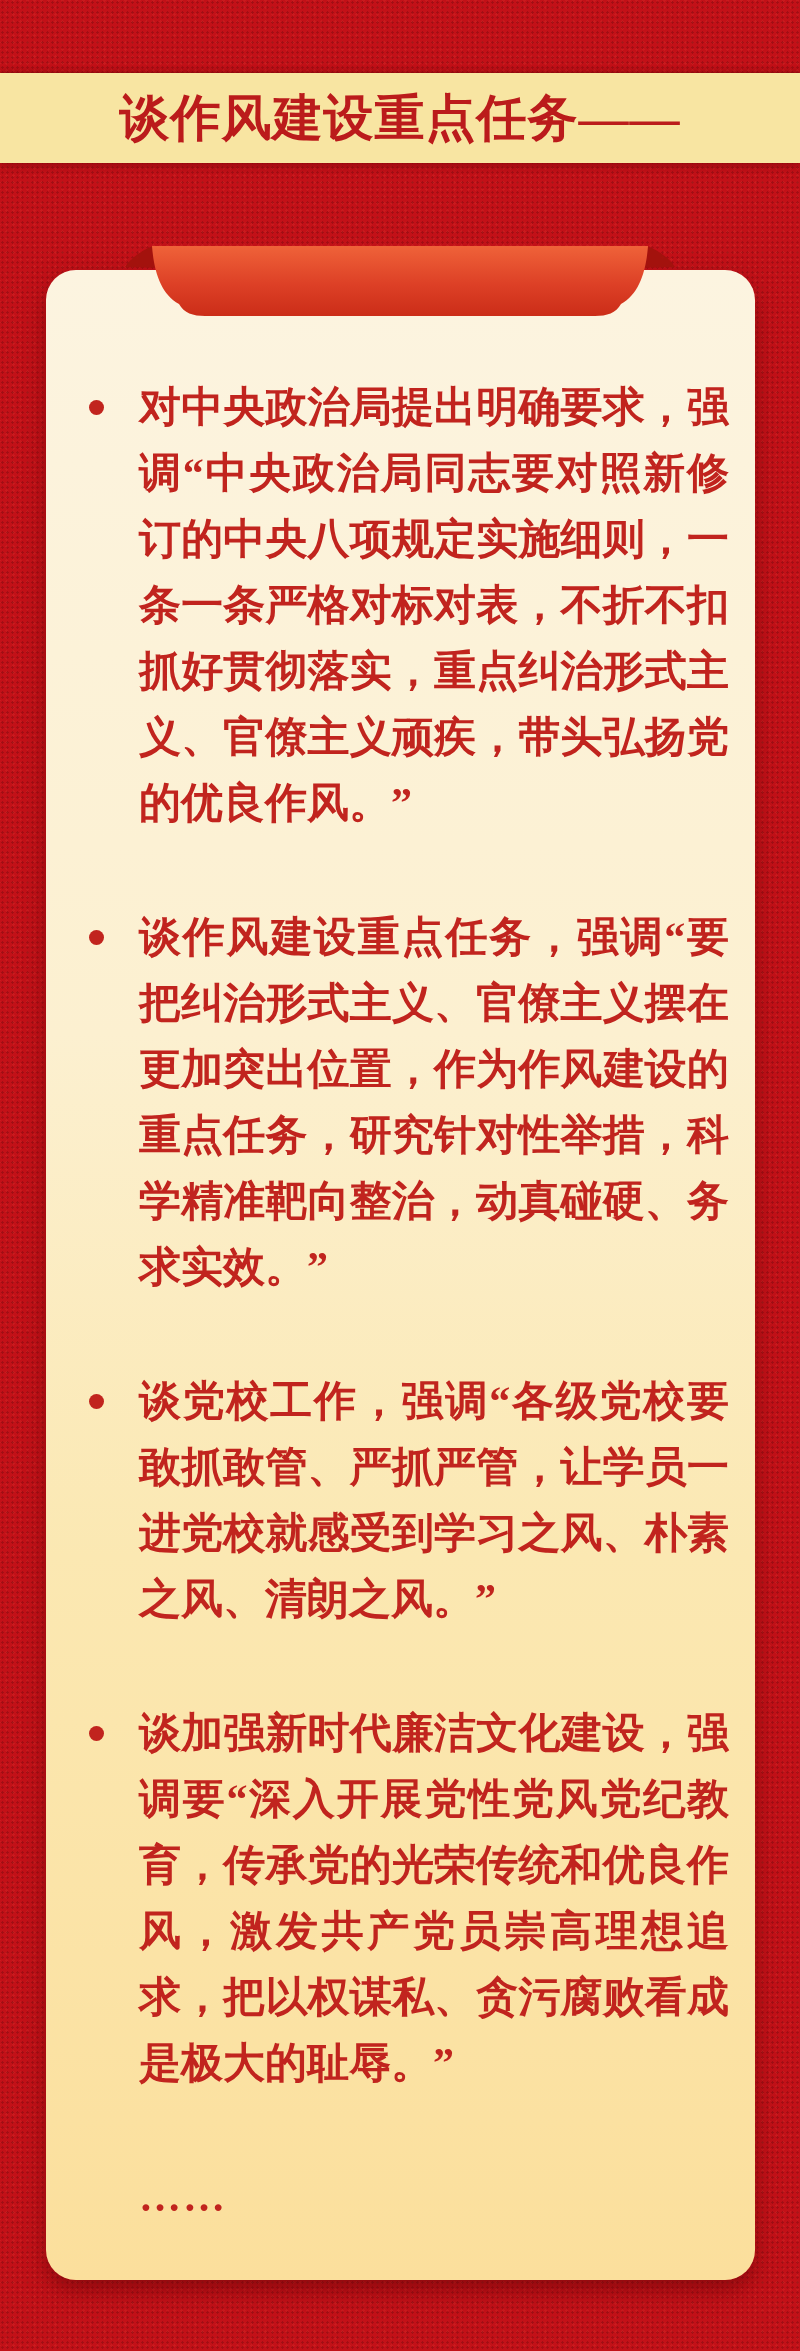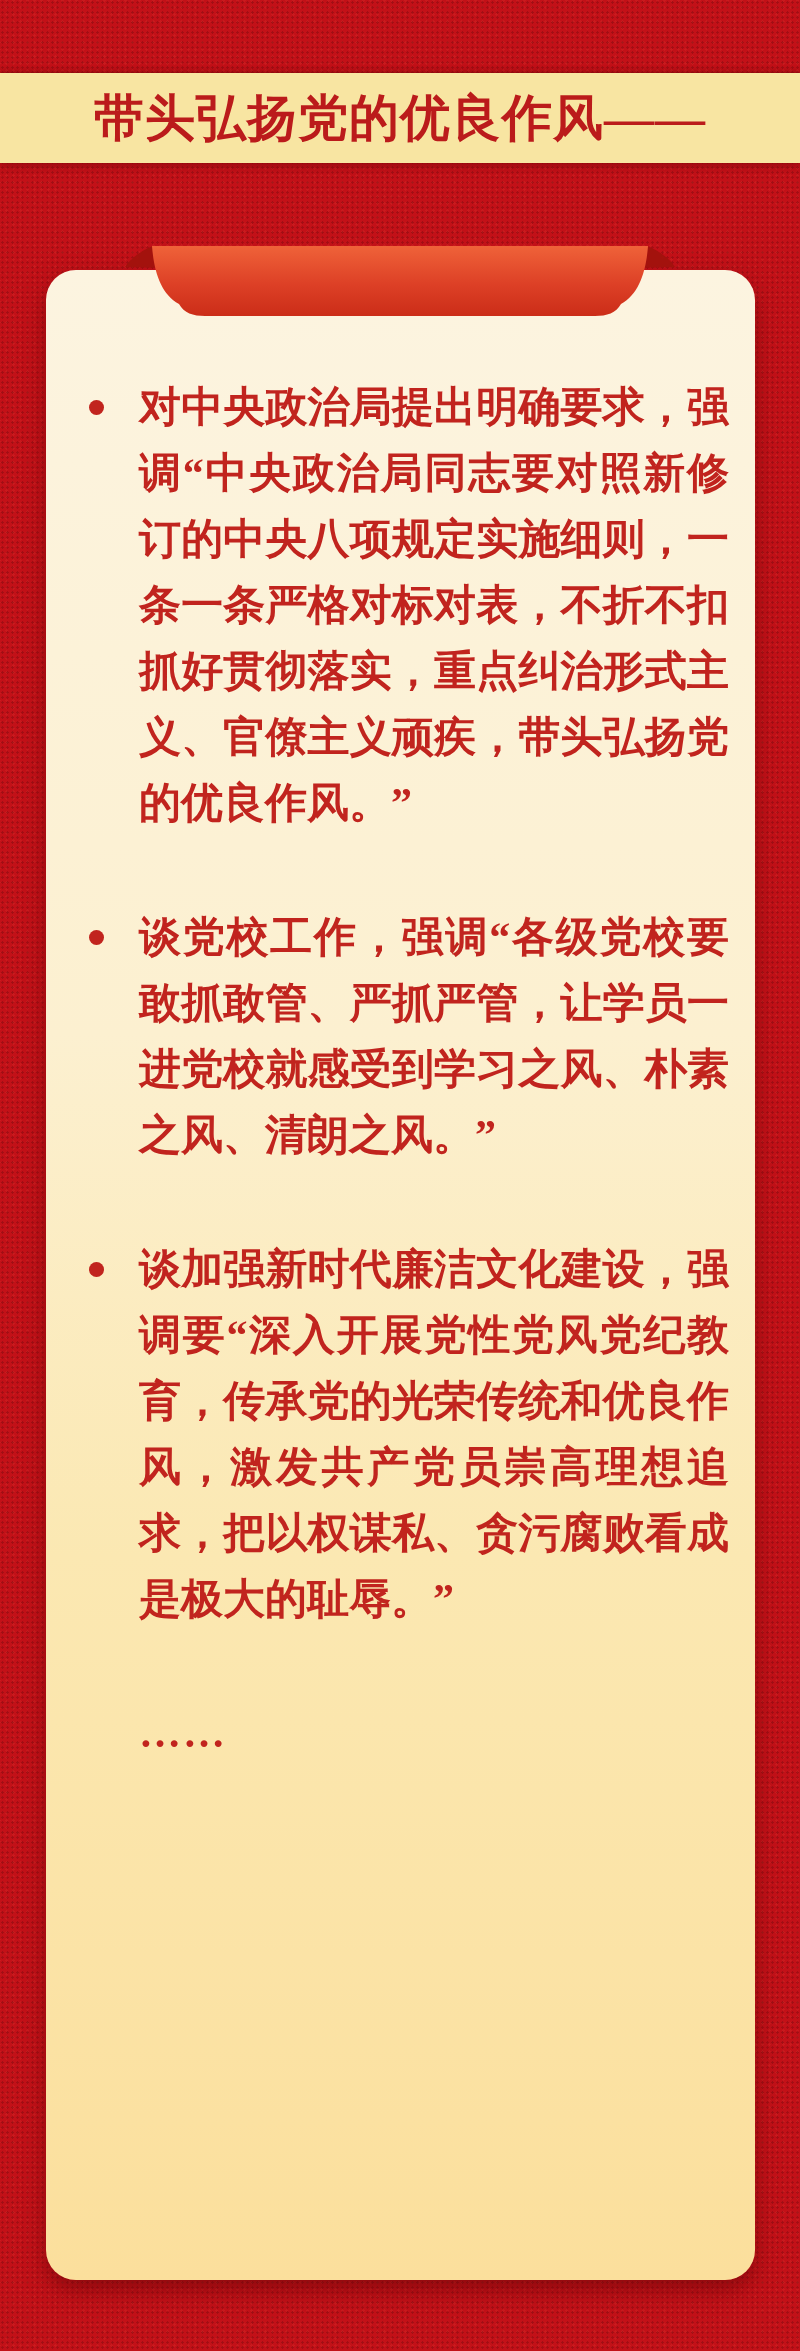--- a/index.html
+++ b/index.html
@@ -56,21 +56,21 @@
   }
   .ellipsis-item{
     width:590px;font-size:42px;line-height:66px;font-weight:700;
     color:var(--text-color);letter-spacing:2px;
   }
 </style>
 </head>
 <body>
 
 <div class="banner">
-  <div class="banner-title">带头弘扬党的优良作风——</div>
+  <div class="banner-title">谈作风建设重点任务——</div>
 </div>
 
 <div class="card"></div>
 
 <svg class="ribbon" viewBox="0 0 554 74" xmlns="http://www.w3.org/2000/svg" aria-hidden="true">
   <defs>
     <linearGradient id="ribbonGrad" x1="0" y1="0" x2="0" y2="1">
       <stop offset="0" style="stop-color:var(--ribbon-top)"></stop>
       <stop offset="0.55" style="stop-color:#dd4026"></stop>
       <stop offset="1" style="stop-color:var(--ribbon-bottom)"></stop>
@@ -81,20 +81,24 @@
   <path d="M 29,0 H 525 C 523,26 516,48 498,58 C 493,67 484,70 472,70 H 82 C 70,70 61,67 56,58 C 38,48 31,26 29,0 Z" fill="url(#ribbonGrad)"></path>
 </svg>
 
 <ul class="quote-list">
   <li class="quote-item">
     <span class="bullet-dot"></span>
     <span>对中央政治局提出明确要求，强调“中央政治局同志要对照新修订的中央八项规定实施细则，一条一条严格对标对表，不折不扣抓好贯彻落实，重点纠治形式主义、官僚主义顽疾，带头弘扬党的优良作风。”</span>
   </li>
   <li class="quote-item">
     <span class="bullet-dot"></span>
+    <span>谈作风建设重点任务，强调“要把纠治形式主义、官僚主义摆在更加突出位置，作为作风建设的重点任务，研究针对性举措，科学精准靶向整治，动真碰硬、务求实效。”</span>
+  </li>
+  <li class="quote-item">
+    <span class="bullet-dot"></span>
     <span>谈党校工作，强调“各级党校要敢抓敢管、严抓严管，让学员一进党校就感受到学习之风、朴素之风、清朗之风。”</span>
   </li>
   <li class="quote-item">
     <span class="bullet-dot"></span>
     <span>谈加强新时代廉洁文化建设，强调要“深入开展党性党风党纪教育，传承党的光荣传统和优良作风，激发共产党员崇高理想追求，把以权谋私、贪污腐败看成是极大的耻辱。”</span>
   </li>
   <li class="ellipsis-item">
     <span>……</span>
   </li>
 </ul>

